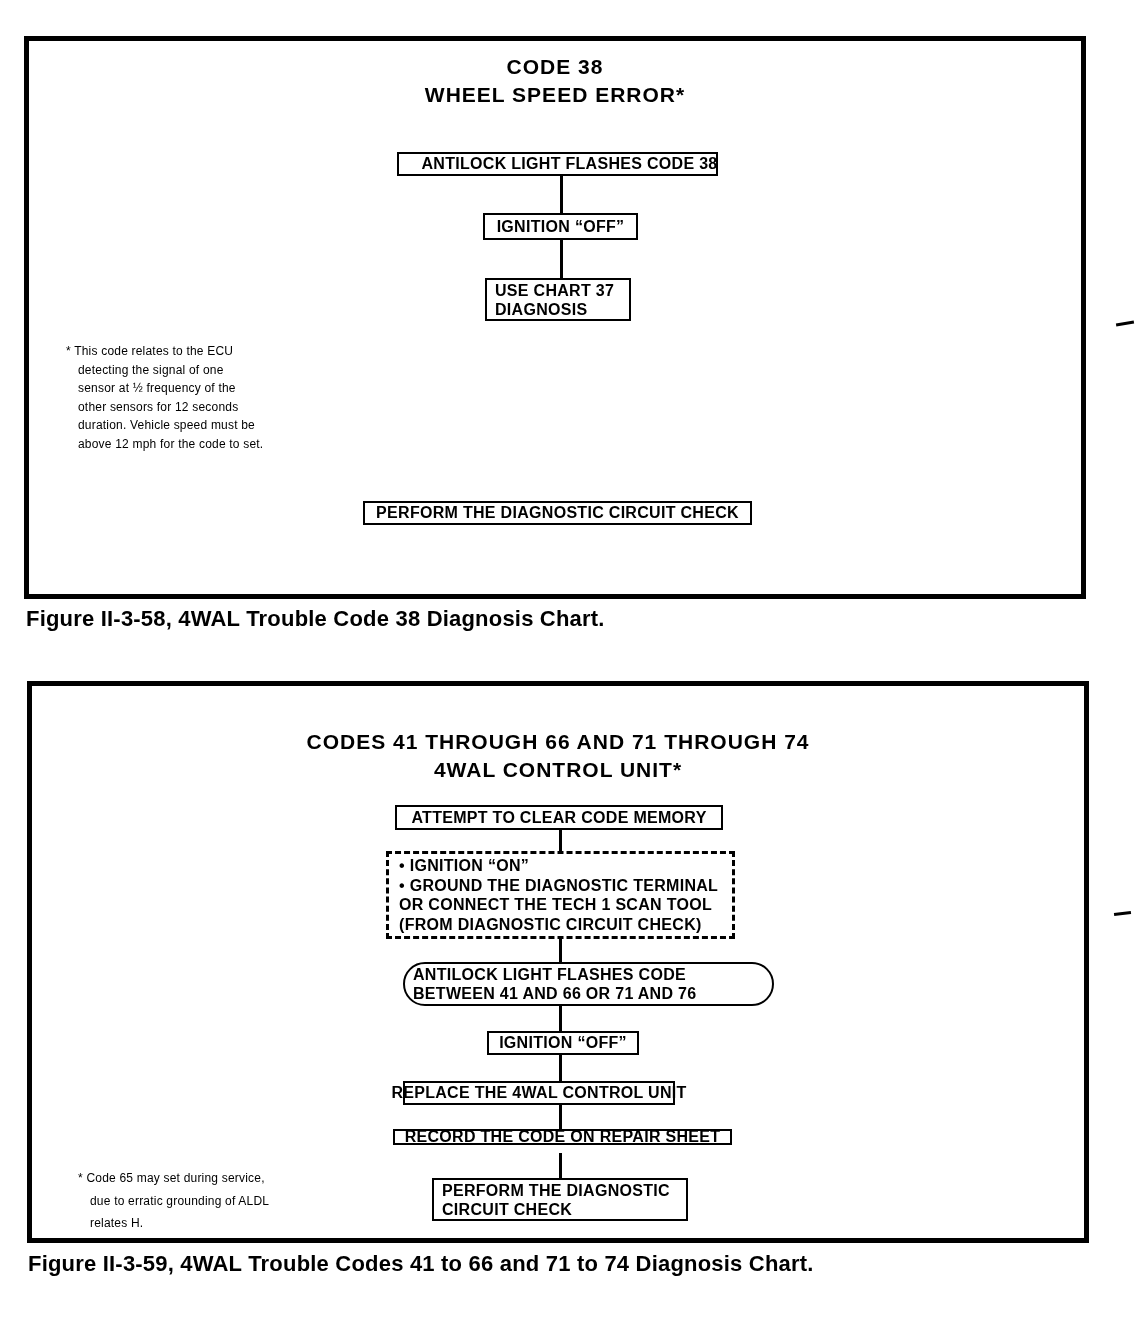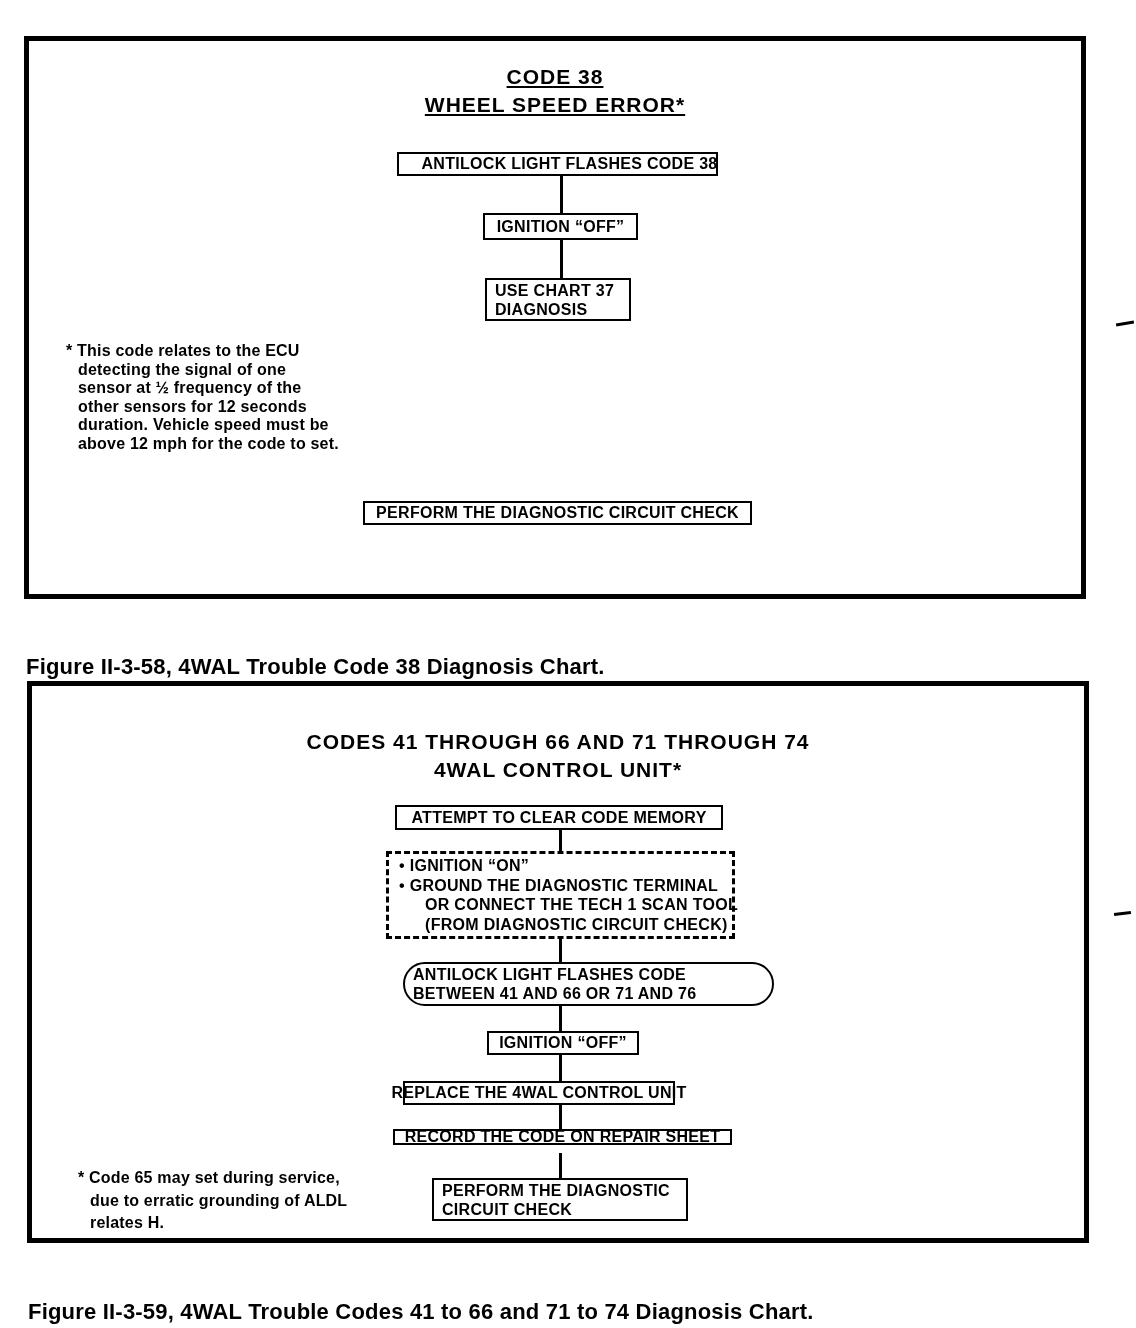--- a/index.html
+++ b/index.html
@@ -54,62 +54,61 @@
     line-height: 19px;
   }
   .node.dashed {
     border: 3px dashed #000;
     flex-direction: column;
     align-items: flex-start;
     justify-content: center;
     padding-left: 10px;
     line-height: 19.5px;
   }
-  .node.dashed .cont { margin-left: 26px; }
+  .node.dashed .cont { }
 
   .vline {
     position: absolute;
     width: 3px;
     background: #000;
   }
 
   .footnote {
     position: absolute;
-    font-size: 16px;
-    font-weight: bold;
+    font-size: 12px;
+    font-weight: normal;
     line-height: 18.5px;
     letter-spacing: 0.2px;
   }
   .footnote div + div { margin-left: 12px; }
   .footnote.fn2 { line-height: 22.5px; }
 
   .caption {
     position: absolute;
     font-weight: bold;
     font-size: 22px;
     letter-spacing: 0.2px;
     white-space: nowrap;
-    margin-top: 48px;
   }
 
   .artifact {
     position: absolute;
     height: 3px;
     background: #000;
   }
 </style>
 </head>
 <body>
 
 <div class="page">
 
   <div class="frame" style="left:24px; top:36px; width:1062px; height:563px;">
     <div class="frame-inner">
 
-      <div class="ctitle" style="top:22px;text-decoration:underline;">
+      <div class="ctitle" style="top:12px;">
         <div>CODE 38</div>
         <div>WHEEL SPEED ERROR*</div>
       </div>
 
       <div class="node" style="left:368px; top:111px; width:321px; height:24px;padding-left:24px;">
         <span>ANTILOCK LIGHT FLASHES CODE 38</span>
       </div>
 
       <div class="vline" style="left:531px; top:135px; height:37px;"></div>
 

